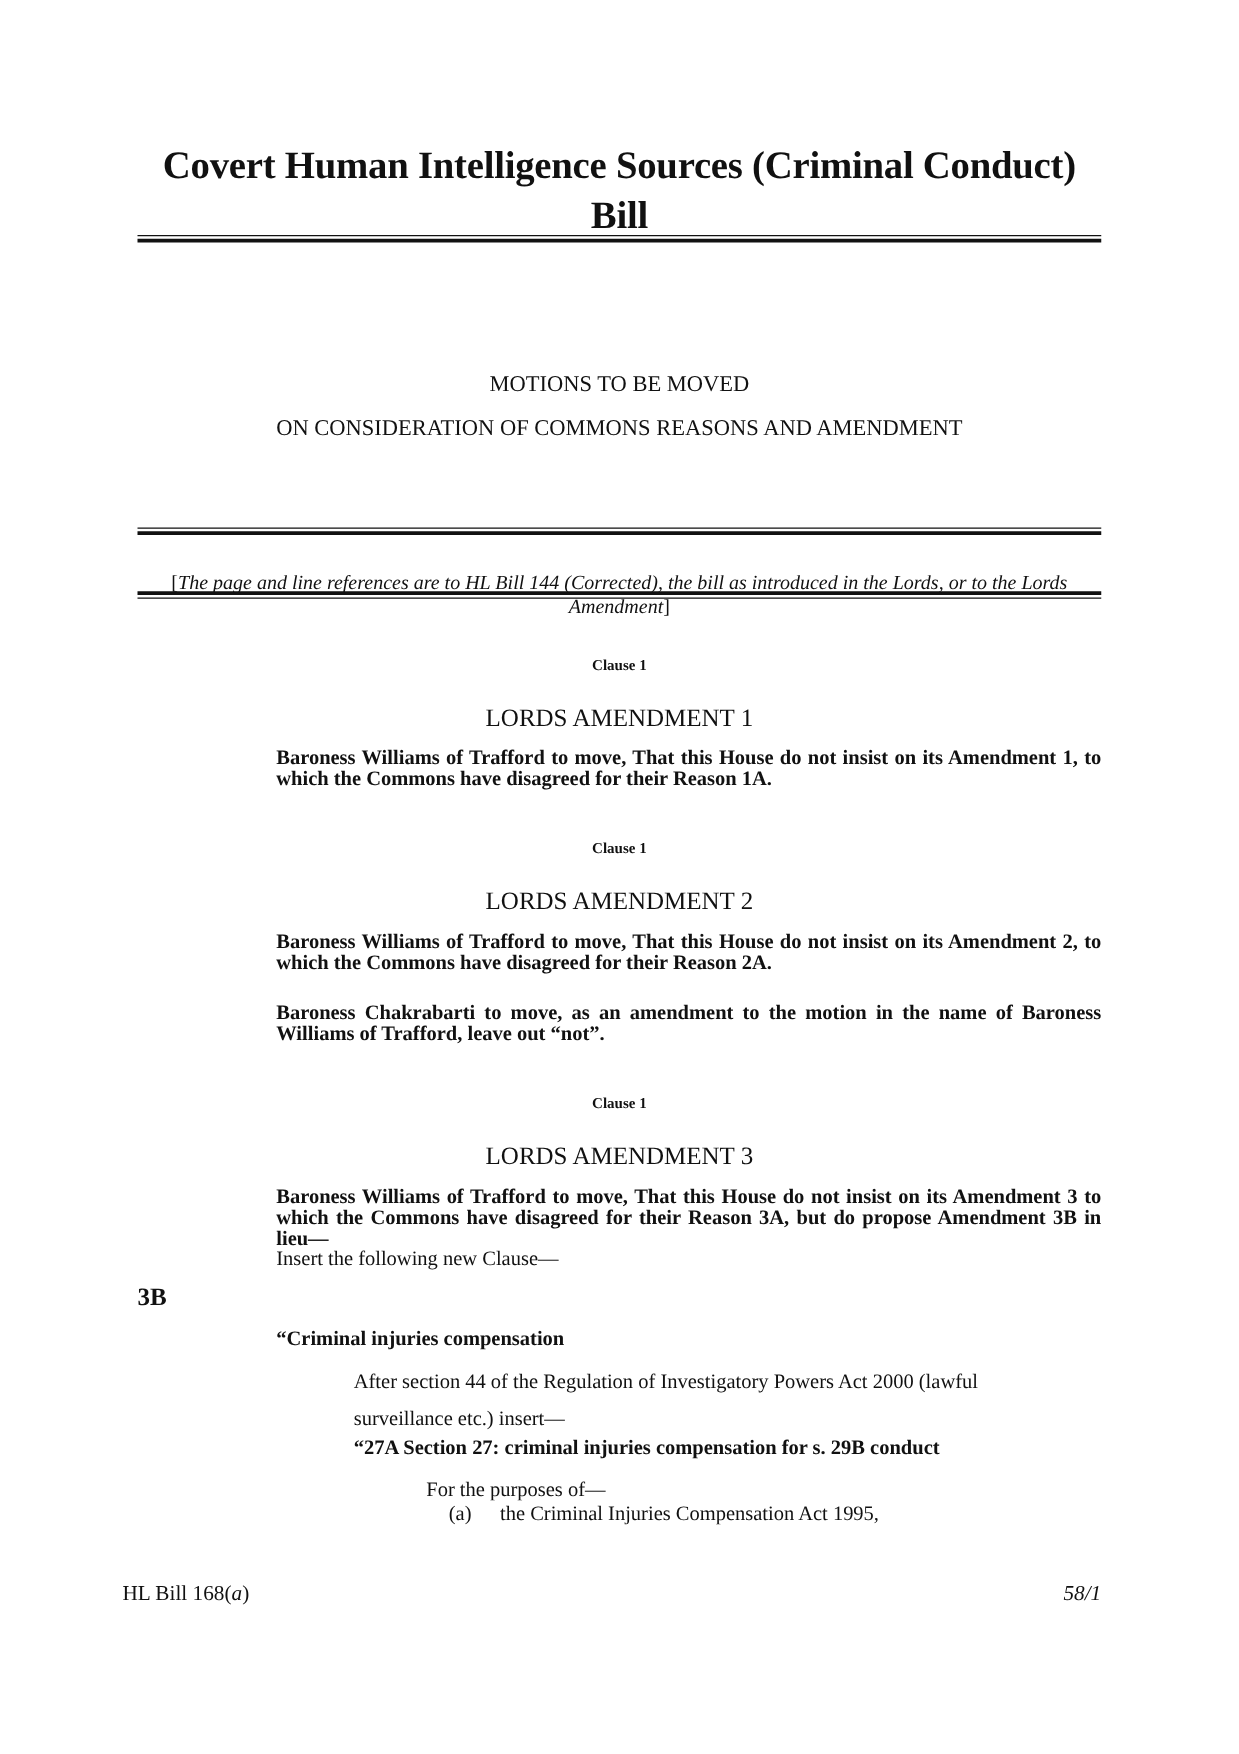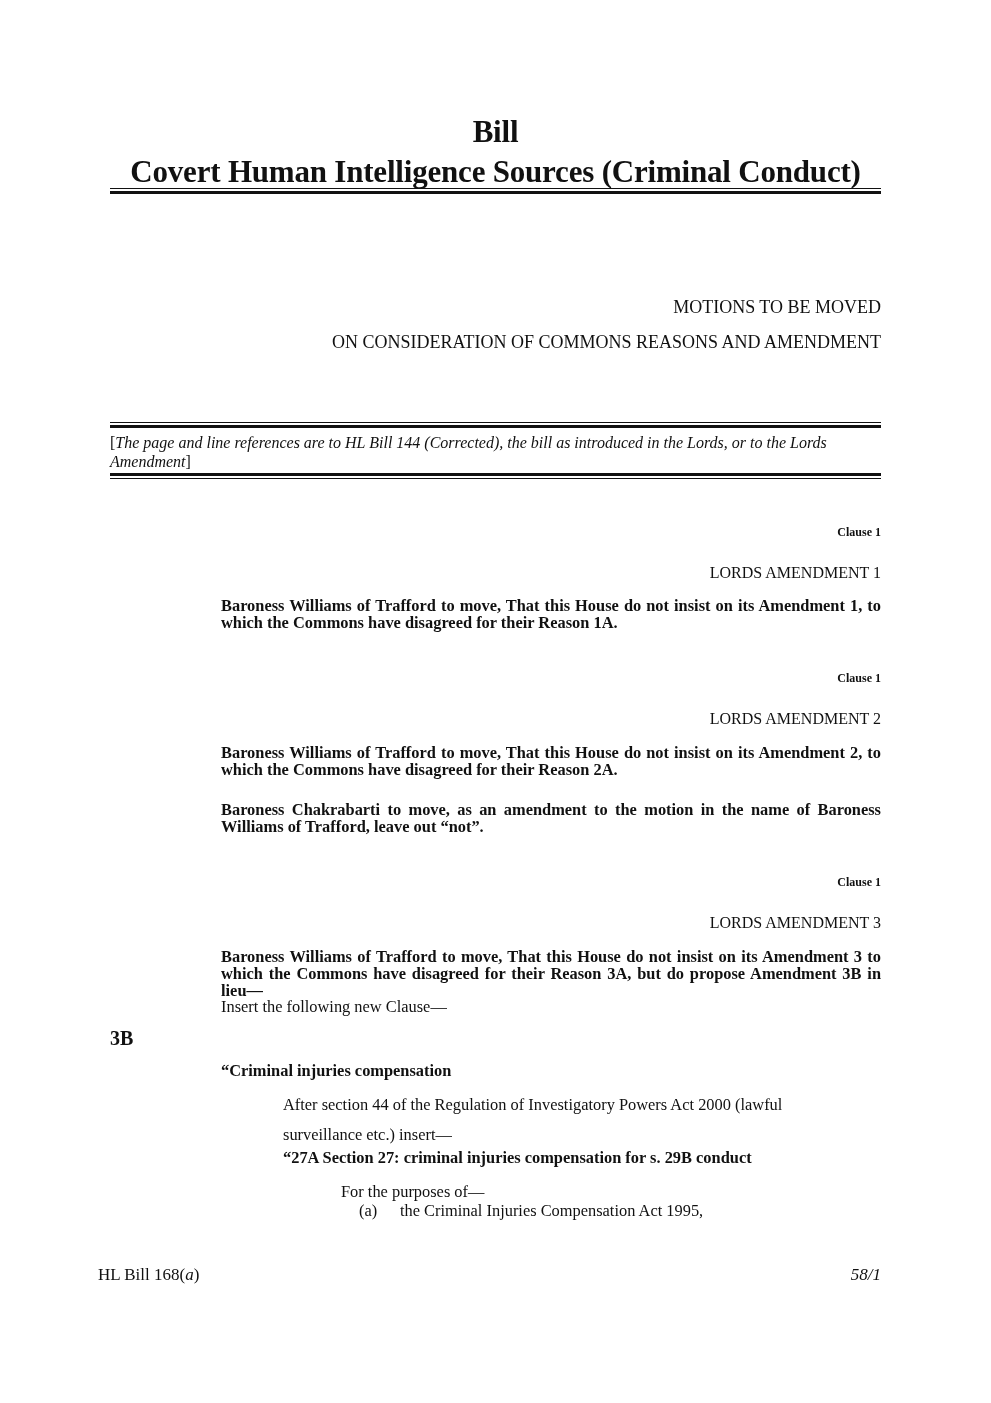--- a/index.html
+++ b/index.html
@@ -6,39 +6,39 @@
   body { width: 991px; height: 1403px; position: relative; overflow: hidden;
          font-family: "Liberation Serif", "DejaVu Serif", serif; color: #111; }
   .abs { position: absolute; }
   .title { left: 110px; width: 771px; top: 112px; text-align: center;
            font-weight: bold; font-size: 31px; line-height: 40px; letter-spacing: -0.2px; }
   .rule-double { left: 110px; width: 771px; height: 6px; }
   .rule-double .thin { position: absolute; left: 0; right: 0; top: 0; height: 1px; background: #111; }
   .rule-double .thick { position: absolute; left: 0; right: 0; top: 3px; height: 3px; background: #111; }
   .rule-double.inv .thick { top: 0; }
   .rule-double.inv .thin { top: 5px; }
-  .center { left: 110px; width: 771px; text-align: right; }
+  .center { left: 110px; width: 771px; text-align: center; }
   .motions { font-size: 18px; line-height: 20px; }
-  .note { font-size: 16px; font-style: italic; line-height: 19px; text-align: left; }
+  .note { font-size: 16px; font-style: italic; line-height: 19px; text-align: center; margin-top: 24px; }
   .note .up { font-style: normal; }
   .clause { font-weight: bold; font-size: 12px; }
-  .amend { font-size: 16px; }
+  .amend { font-size: 20px; }
   .motion { left: 221px; width: 660px; font-weight: bold; font-size: 16.4px;
             line-height: 17px; text-align: justify; }
   .motion-last { text-align-last: left; }
   .label3b { left: 110px; font-weight: bold; font-size: 20px; }
   .body16 { font-size: 16.4px; line-height: 21px; }
   .footer { font-size: 17px; }
 </style>
 </head>
 <body>
 
 <div class="abs title">
+  <div>Covert Human Intelligence Sources (Criminal Conduct)</div>
   <div>Bill</div>
-  <div>Covert Human Intelligence Sources (Criminal Conduct)</div>
 </div>
 <div class="abs rule-double" style="top:188px;">
     <div class="thin"></div>
     <div class="thick"></div>
   </div>
 
 <div class="abs center motions" style="top:297px;">MOTIONS TO BE MOVED</div>
 <div class="abs center motions" style="top:332px;">ON CONSIDERATION OF COMMONS REASONS AND AMENDMENT</div>
 
 <div class="abs rule-double" style="top:422px;">

